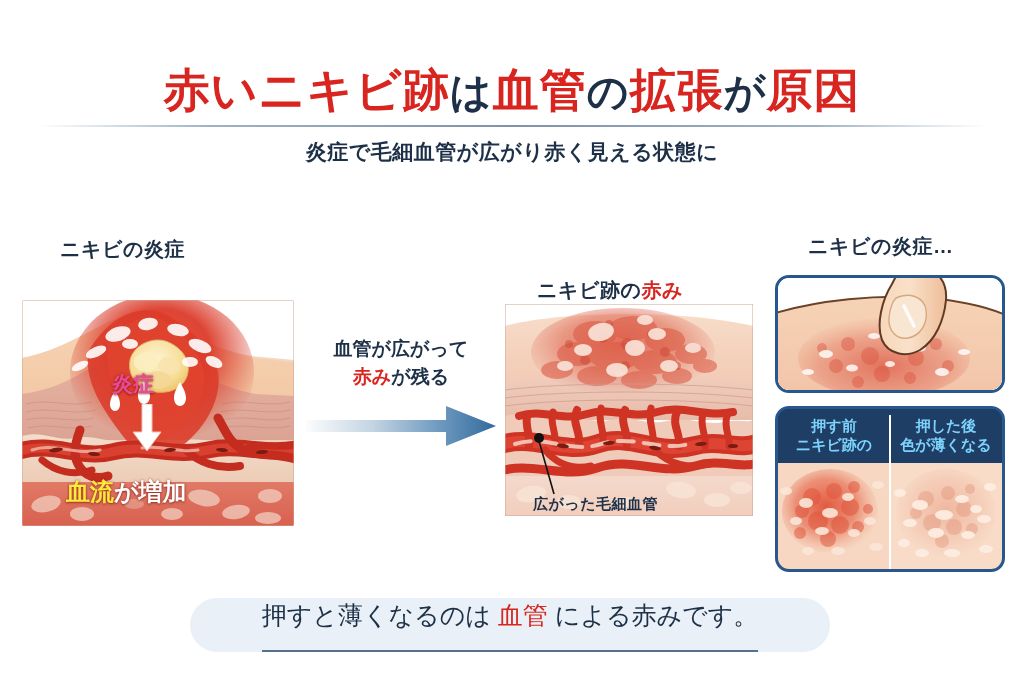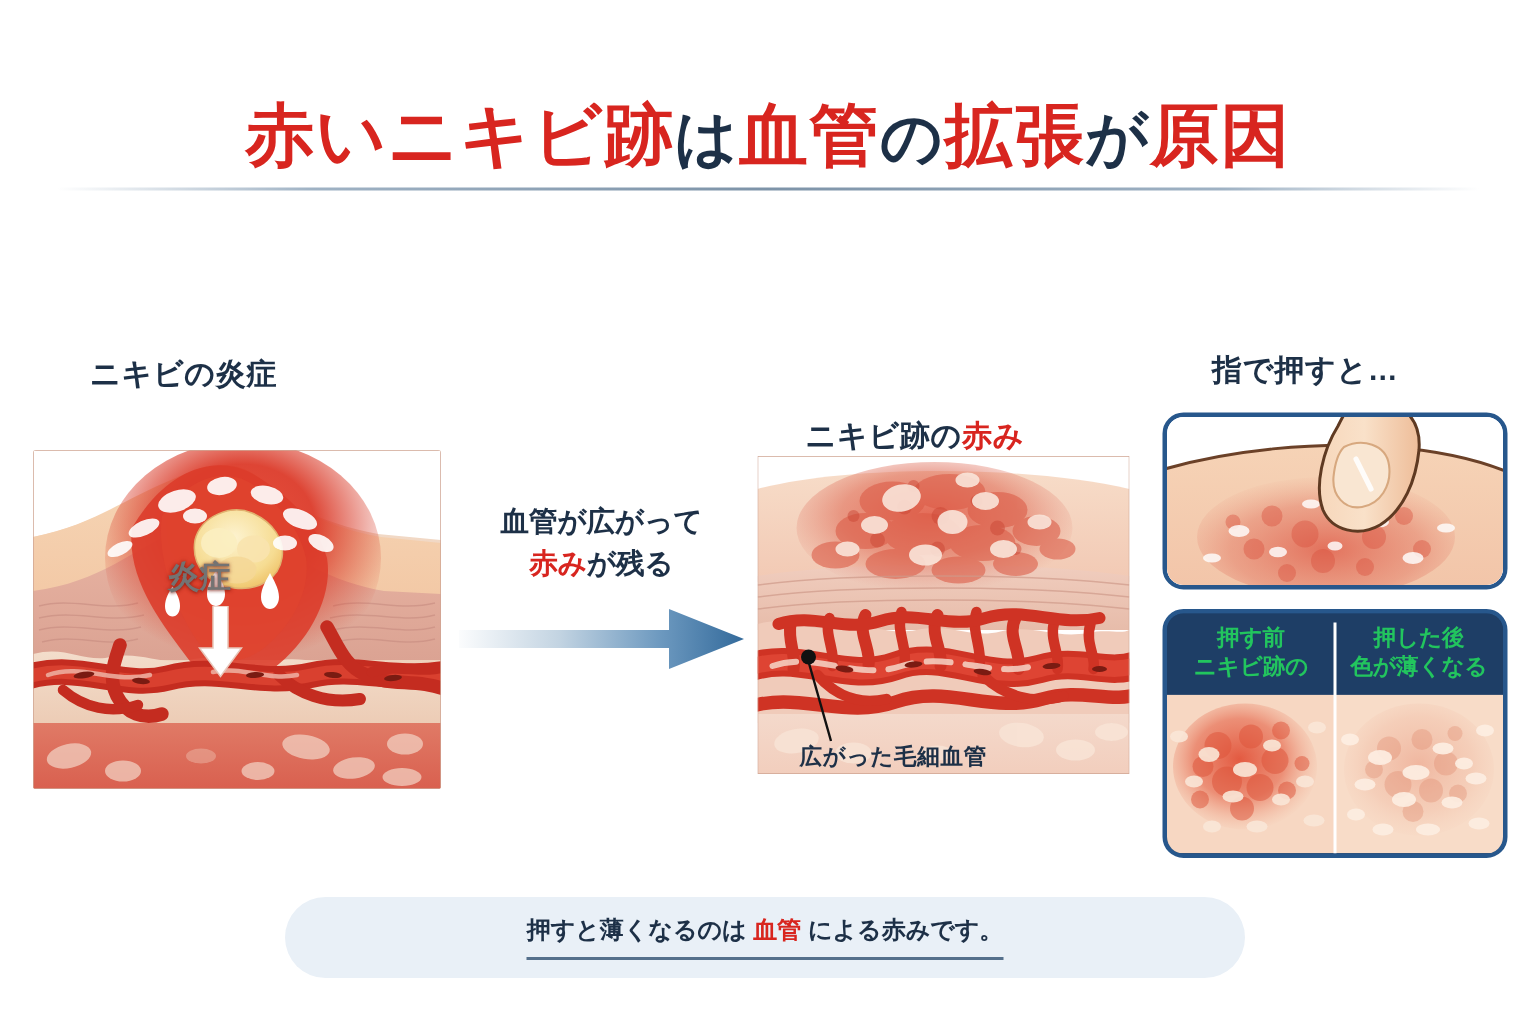--- a/index.html
+++ b/index.html
@@ -43,21 +43,21 @@
   .illus svg { display: block; }
 
   #left-illus  { left: 22px;  top: 268px; width: 272px; height: 226px; }
   #mid-illus   { left: 505px; top: 272px; width: 248px; height: 212px; }
 
   .onimg {
     position: absolute; white-space: nowrap; font-weight: 700;
     text-shadow: 0 0 3px rgba(120,20,10,.55), 0 1px 2px rgba(120,20,10,.5);
   }
   #lbl-inflammation {
-    left: 112px; top: 338px; font-size: 21px; color: #737373;
+    left: 112px; top: 338px; font-size: 21px; color: #ec4899;
   }
   #lbl-bloodflow {
     left: 66px; top: 444px; font-size: 24px;
   }
   #lbl-bloodflow .y { color: #ffe93a; }
   #lbl-bloodflow .w { color: #ffffff; }
 
   
   #flow-arrow { position: absolute; left: 132px; top: 372px; width: 30px; height: 48px; }
 
@@ -78,53 +78,54 @@
     position: absolute; left: 775px; top: 243px; width: 230px; height: 118px;
     border: 3px solid #27578c; border-radius: 14px; overflow: hidden; background: #fff;
   }
   #compare-box {
     position: absolute; left: 775px; top: 374px; width: 230px; height: 166px;
     border: 3px solid #27578c; border-radius: 14px; overflow: hidden; background: #1e3e66;
   }
   .cmp-head {
     position: absolute; top: 0; width: 50%; height: 54px;
     display: flex; flex-direction: column; align-items: center; justify-content: center;
-    color: #22c55e; font-size: 15px; font-weight: 700; line-height: 1.25; text-align: center;
+    color: #7dd3fc; font-size: 15px; font-weight: 700; line-height: 1.25; text-align: center;
     background: #1e3e66;
   }
   .cmp-head.l { left: 0; }
   .cmp-head.r { left: 50%; }
   .cmp-head .l2 { display: block; }
   .cmp-div { position: absolute; left: 50%; top: 6px; width: 2px; height: 154px; background: #ffffff; transform: translateX(-1px); }
   .cmp-img { position: absolute; top: 54px; width: 50%; height: 106px; overflow: hidden; }
   .cmp-img.l { left: 0; } .cmp-img.r { left: 50%; }
 
   
   #banner {
     position: absolute; left: 190px; top: 566px; width: 640px; height: 54px;
     background: #e9f0f7; border-radius: 27px;
     display: flex; align-items: center; justify-content: center;
   }
   #banner-text {
-    font-size: 16px; font-weight: 700; color: #1d3047; white-space: nowrap;
-    border-bottom: 2px solid #55708c; padding-bottom: 7px;
+    font-size: 25px; font-weight: 400; color: #1d3047; white-space: nowrap;
+    border-bottom: 2px solid #55708c; padding-bottom: 18px;
   }
   #banner-text .red { color: #d8251f; }
 </style>
 </head>
 <body>
 
 <div id="stage">
 
   <div class="title">
     <span class="t-red">赤いニキビ跡</span><span class="t-navy">は</span><span class="t-red">血管</span><span class="t-navy">の</span><span class="t-red">拡張</span><span class="t-navy">が</span><span class="t-red">原因</span>
   </div>
 
   <div class="divider"></div>
 
+  <div class="subtitle">炎症で毛細血管が広がり赤く見える状態に</div>
 
   <div class="caption" style="left:60px; top:204px;">ニキビの炎症</div>
 
   <div class="illus" id="left-illus">
     <svg width="272" height="226" viewBox="0 0 272 226" xmlns="http://www.w3.org/2000/svg">
       <defs>
         <linearGradient id="lskin" x1="0" y1="0" x2="0" y2="1">
           <stop offset="0%" stop-color="#f6d6b6"></stop>
             <stop offset="100%" stop-color="#f3c9a6"></stop>
         </linearGradient>
@@ -238,20 +239,21 @@
       </g>
     </svg>
   </div>
 
   <div class="onimg" id="lbl-inflammation">炎症</div>
 
   <svg id="flow-arrow" viewBox="0 0 30 48">
     <path d="M10,0 L20,0 L20,28 L29,28 L15,47 L1,28 L10,28 Z" fill="#ffffff" stroke="#e8c7bb" stroke-width="1"></path>
   </svg>
 
+  <div class="onimg" id="lbl-bloodflow"><span class="y">血流</span><span class="w">が増加</span></div>
 
   <div id="mid-text">
     <div>血管が広がって</div>
     <div><span class="red">赤み</span><span>が残る</span></div>
   </div>
 
   <svg id="big-arrow" viewBox="0 0 190 44">
     <defs>
       <linearGradient id="agrad" x1="0" y1="0" x2="1" y2="0">
         <stop offset="0%" stop-color="#fbfcfd"></stop>
@@ -383,21 +385,21 @@
       </g>
     </svg>
   </div>
 
   <svg id="pointer" viewBox="0 0 40 68">
     <circle cx="9" cy="6" r="5" fill="#111111"></circle>
     <path d="M9,9 L24,62" stroke="#111111" stroke-width="1.6" fill="none"></path>
   </svg>
   <div class="caption" style="left:533px; top:463px; font-size:15px;">広がった毛細血管</div>
 
-  <div class="caption" style="left:808px; top:201px;">指で押すと…</div>
+  <div class="caption" style="left:808px; top:201px;">ニキビの炎症…</div>
 
   <div id="finger-box">
     <svg width="224" height="112" viewBox="0 0 224 112" xmlns="http://www.w3.org/2000/svg">
       <defs>
         <linearGradient id="fskin" x1="0" y1="0" x2="0" y2="1">
           <stop offset="0%" stop-color="#f6d3b6"></stop>
             <stop offset="100%" stop-color="#f2c4a8"></stop>
         </linearGradient>
         <radialGradient id="fred" cx="50%" cy="60%" r="62%">
           <stop offset="0%" stop-color="#e0624e" stop-opacity=".85"></stop>

